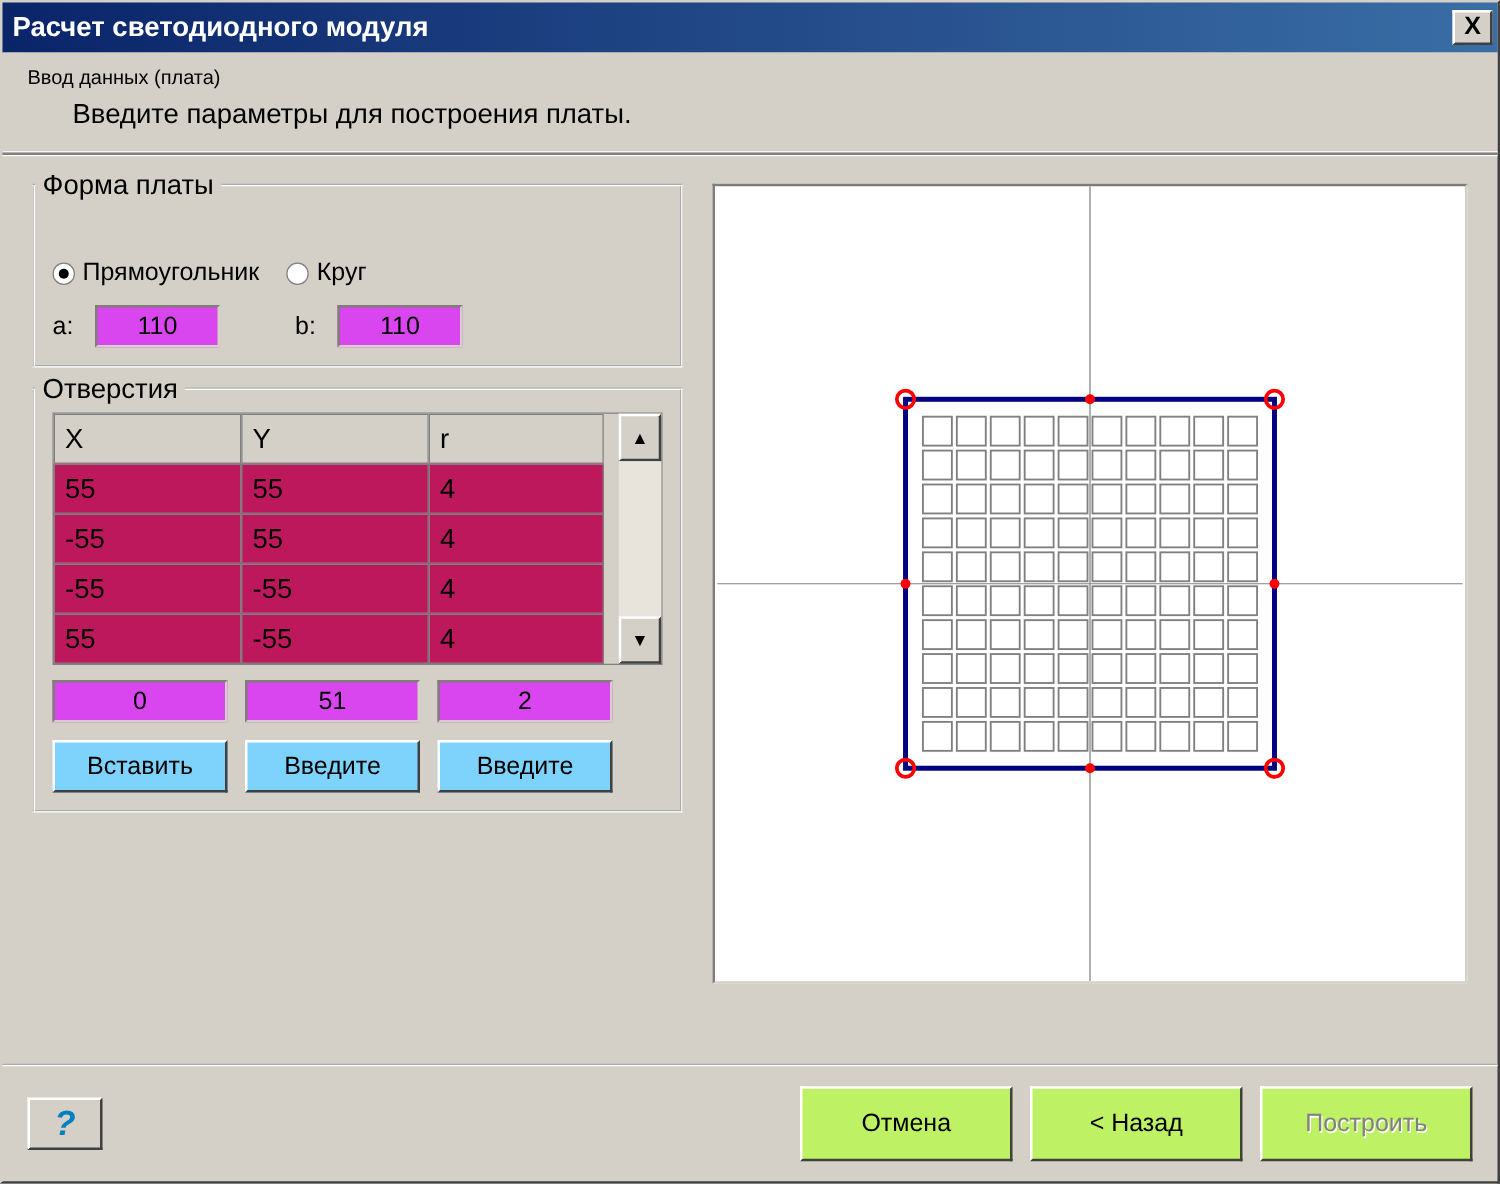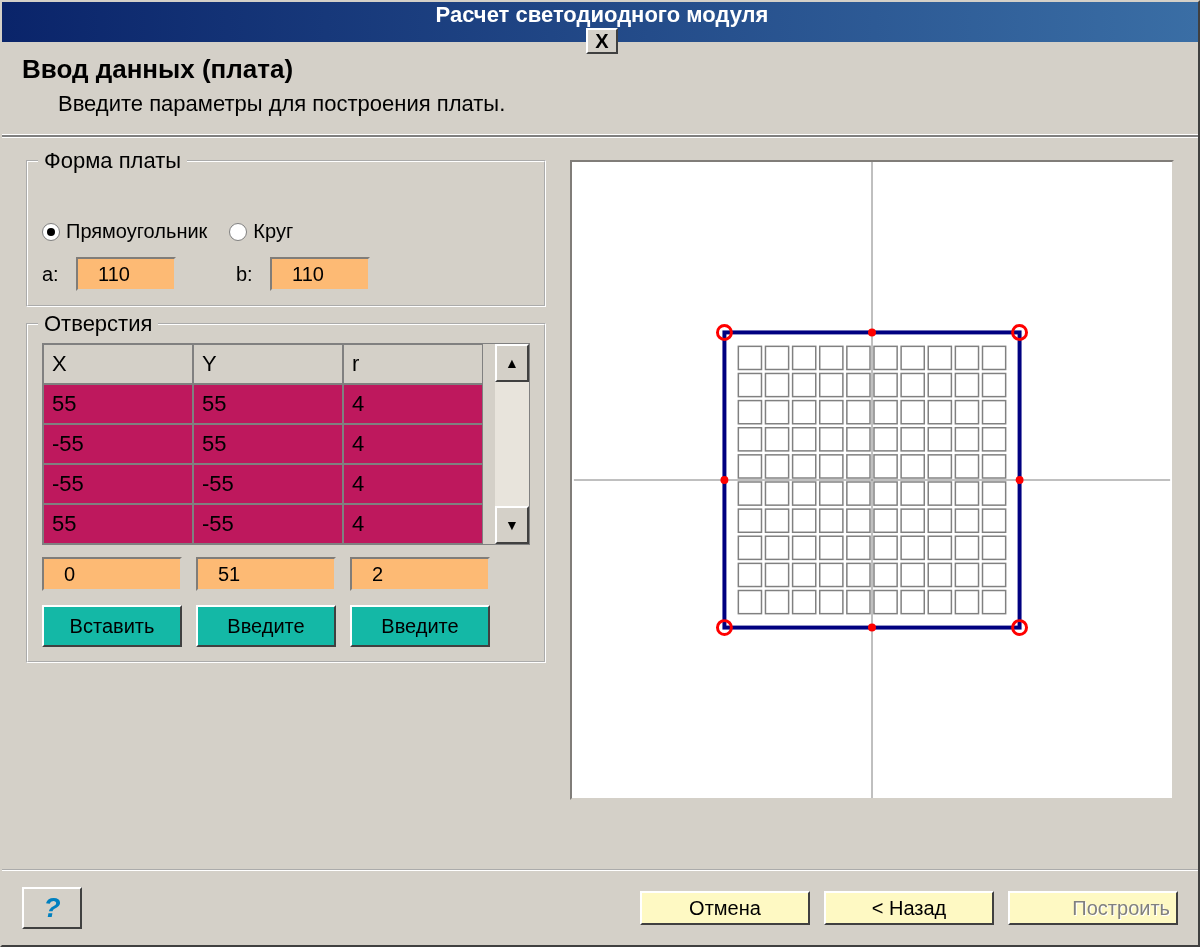--- a/index.html
+++ b/index.html
@@ -21,21 +21,20 @@
   }
   .titlebar {
     height: 40px;
     background: linear-gradient(to right, #0a246a, #3a6ea5);
     color: #fff;
     display: flex;
     align-items: center;
     padding: 0 4px 0 8px;
     font-weight: bold;
     font-size: 22px;
-    flex-direction: column;
   }
   .titlebar .title { flex: 1; }
   .close-btn {
     width: 32px; height: 28px;
     background: #d4d0c8;
     border: 2px solid #fff;
     border-right-color: #404040;
     border-bottom-color: #404040;
     color: #000;
     font-weight: bold;
@@ -45,22 +44,22 @@
     cursor: pointer;
   }
   .header {
     padding: 12px 20px 18px 20px;
     background: #d4d0c8;
     border-bottom: 2px solid #808080;
     box-shadow: inset 0 -1px 0 #fff;
   }
   .header h2 {
     margin: 0 0 6px 0;
-    font-size: 26px;
-    font-weight: bold;
+    font-size: 16px;
+    font-weight: normal;
   }
   .header p {
     margin: 0;
     padding-left: 36px;
     font-size: 22px;
   }
   .body {
     display: flex;
     gap: 24px;
     padding: 22px 24px 10px 24px;
@@ -73,21 +72,21 @@
     gap: 16px;
   }
   .groupbox {
     border: 2px groove #fff;
     position: relative;
     padding: 18px 14px 14px 14px;
   }
   .groupbox .legend {
     position: absolute;
     top: -14px;
-    left: 10px;
+    left: 0;
     background: #d4d0c8;
     padding: 0 6px;
     font-size: 22px;
   }
   .radio-row {
     display: flex;
     gap: 22px;
     margin-bottom: 14px;
     margin-top: 40px;
   }
@@ -114,24 +113,25 @@
   }
   .dim-row {
     display: flex;
     align-items: center;
     gap: 10px;
   }
   .dim-label { width: 24px; }
   .text-input {
     width: 100px;
     height: 34px;
-    background: #fdba74;
+    background: #d946ef;
     border: 2px inset #d4d0c8;
     padding: 2px 20px;
     font: inherit;
+    text-align: center;
   }
   .dim-row .text-input { width: 100px; }
   .dim-gap { width: 40px; }
 
   .holes-table {
     display: grid;
     grid-template-columns: 1fr auto;
     border: 1px solid #808080;
   }
   .holes-grid {
@@ -175,21 +175,21 @@
   .input-row .text-input { width: 140px; }
 
   .btn-row {
     display: flex;
     gap: 14px;
     margin-top: 14px;
   }
   .btn {
     min-width: 140px;
     height: 42px;
-    background: #14b8a6;
+    background: #7dd3fc;
     border: 2px solid #fff;
     border-right-color: #404040;
     border-bottom-color: #404040;
     font: inherit;
     cursor: pointer;
   }
 
   .preview-panel {
     flex: 1;
     background: #fff;
@@ -219,33 +219,32 @@
     align-items: center;
     justify-content: center;
     cursor: pointer;
     font-size: 28px;
     font-weight: bold;
     color: #0080c0;
     font-style: italic;
   }
   .wiz-btn {
     min-width: 170px;
-    height: 34px;
-    background: #fef9c3;
+    height: 60px;
+    background: #bef264;
     border: 2px solid #fff;
     border-right-color: #404040;
     border-bottom-color: #404040;
     font: inherit;
     cursor: pointer;
   }
   .wiz-btn.disabled {
     color: #808080;
     text-shadow: 1px 1px 0 #fff;
     cursor: default;
-    text-align: right;
   }
 </style>
 </head>
 <body>
 
 <div class="window">
 
   <div class="titlebar">
     <span class="title">Расчет светодиодного модуля</span>
     <div class="close-btn">

